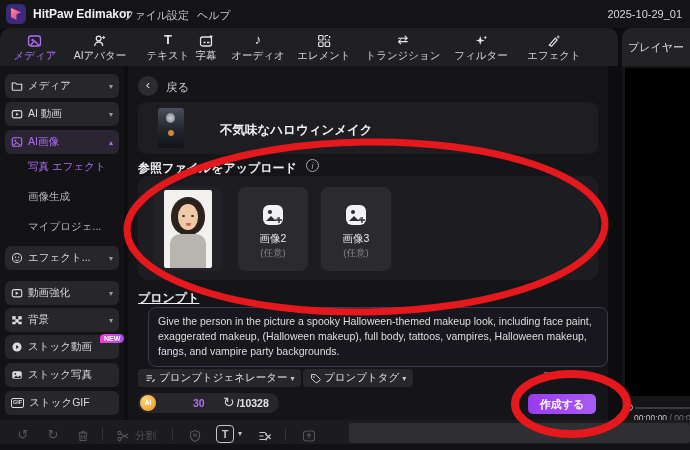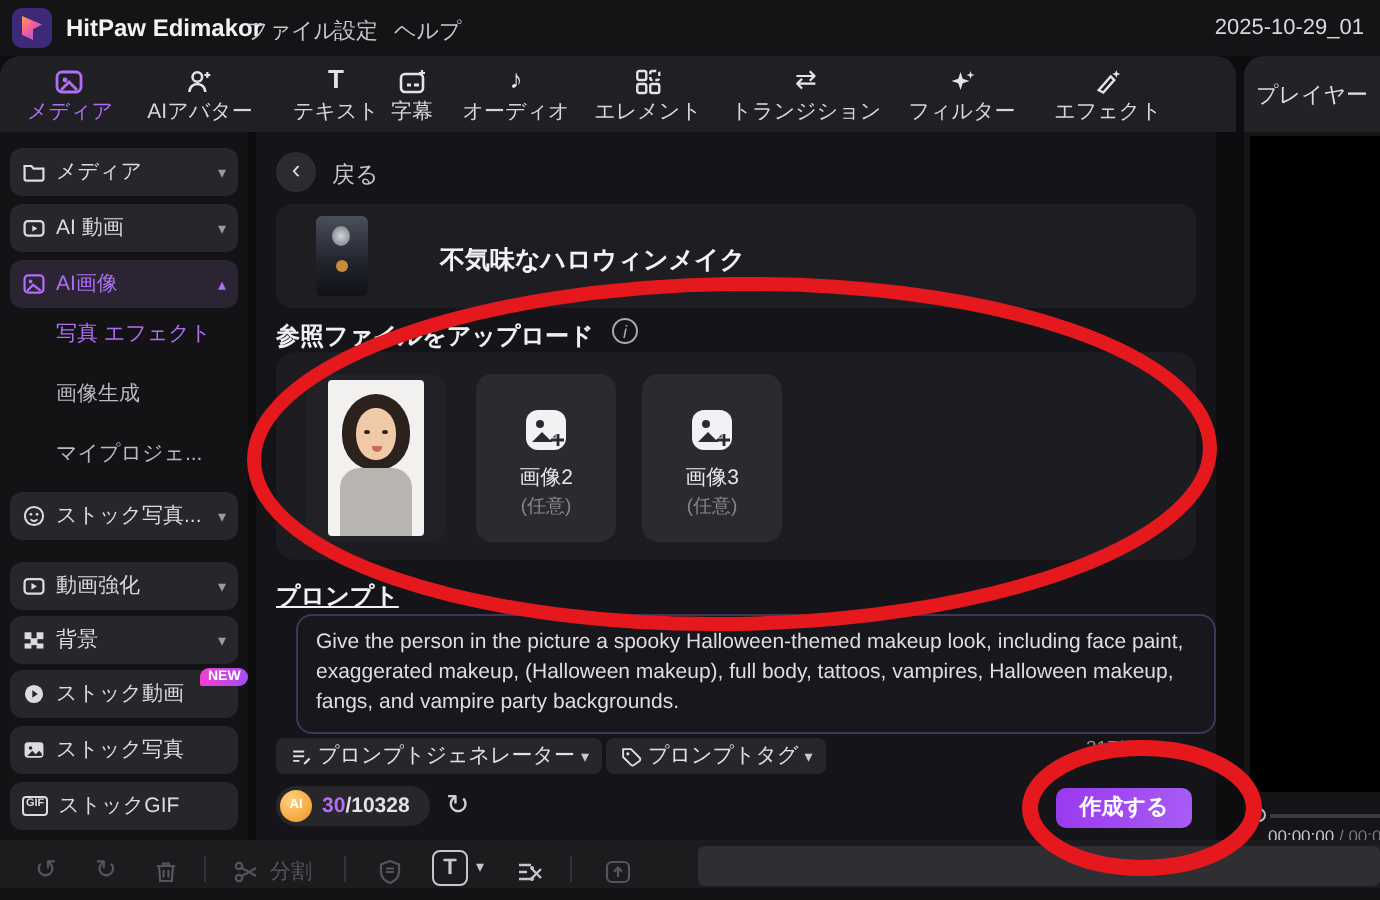--- a/index.html
+++ b/index.html
@@ -88,21 +88,21 @@
     border:1px solid #3e3654; border-radius:8px; padding:6px 9px; font-size:10.5px; line-height:1.45;
     color:#dededf; overflow:hidden;margin-left:10px; }
   .charcount { position:absolute; left:415px; top:303px; font-size:9.5px; color:#8b8b90; }
   .pillbtn { position:absolute; top:303px; height:18px; background:#26262b; border-radius:4px;
     display:flex; align-items:center; padding:0 7px; font-size:10.5px; color:#e0e0e3; cursor:pointer; white-space:nowrap; }
   .pillbtn svg { width:11px; height:11px; margin-right:3px; }
   .pillbtn .chev { font-size:8px; margin-left:3px; color:#cacace; }
   .pb1 { left:10px; } .pb2 { left:175px; }
 
   .creditpill { position:absolute; left:10px; top:327px; height:20px; background:#27272b; border-radius:11px;
-    display:flex; align-items:center; padding:0 10px 0 2px; cursor:pointer; }
+    display:flex; align-items:center; padding:0 10px 0 2px; cursor:pointer;gap:32px; }
   .coin { width:16px; height:16px; border-radius:50%; background:radial-gradient(circle at 35% 30%,#ffd27a,#ef9426);
     color:#fff; font-size:6.5px; font-weight:bold; text-align:center; line-height:16px; margin-right:5px; }
   .cused { font-size:10.5px; color:#b06df5; font-weight:bold; }
   .ctotal { font-size:10.5px; color:#e2e2e5; font-weight:bold; }
   .refresh { position:absolute; left:95px; top:328px; font-size:14px; color:#cfcfd3; cursor:pointer; }
   .createbtn { position:absolute; left:400px; top:328px; width:68px; height:20px; border-radius:5px;
     background:linear-gradient(100deg,#9a39f0 0%,#a85cf5 100%); color:#fff; font-size:11px; font-weight:bold;
     text-align:center; line-height:20px; cursor:pointer; }
 
   
@@ -245,21 +245,21 @@
     <div class="subitem" style="top:152px">
       <span>マイプロジェ...</span>
     </div>
     <div class="sitem" style="top:180px">
       <svg viewBox="0 0 14 14">
           <circle cx="7" cy="7" r="5.3" fill="none" stroke="#dcdcdf" stroke-width="1.2"></circle>
           <circle cx="5.2" cy="6" r=".8" fill="#dcdcdf"></circle>
           <circle cx="8.8" cy="6" r=".8" fill="#dcdcdf"></circle>
           <path d="M5 9c1.2 1.2 2.8 1.2 4 0" fill="none" stroke="#dcdcdf" stroke-width="1.1"></path>
         </svg>
-      <span class="slabel">ストック写真...</span>
+      <span class="slabel">エフェクト...</span>
       <span class="chev">▾</span>
     </div>
     <div class="newbadge">NEW</div>
     <div class="sitem" style="top:215px">
       <svg viewBox="0 0 14 14">
           <rect x="1.5" y="3" width="11" height="8.5" rx="2" fill="none" stroke="#dcdcdf" stroke-width="1.3"></rect>
           <path d="M5.5 5.2l3.2 2-3.2 2z" fill="#dcdcdf"></path>
         </svg>
       <span class="slabel">動画強化</span>
       <span class="chev">▾</span>

